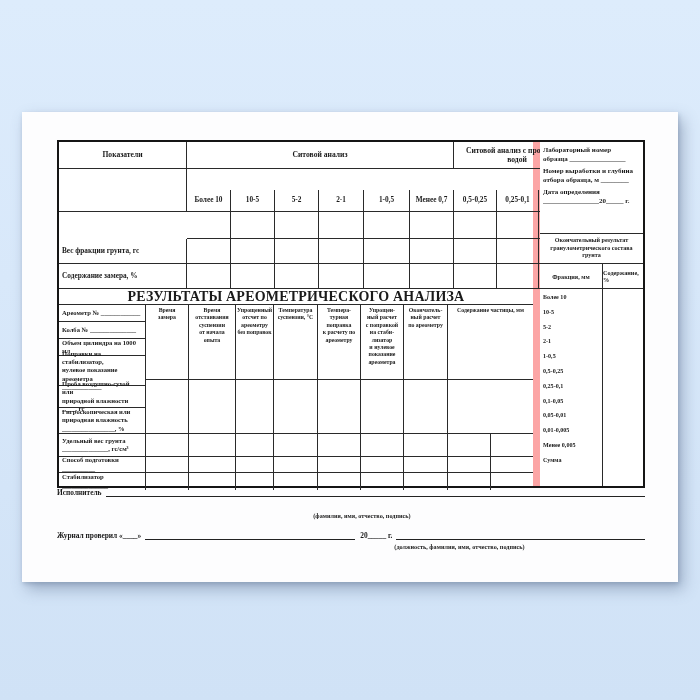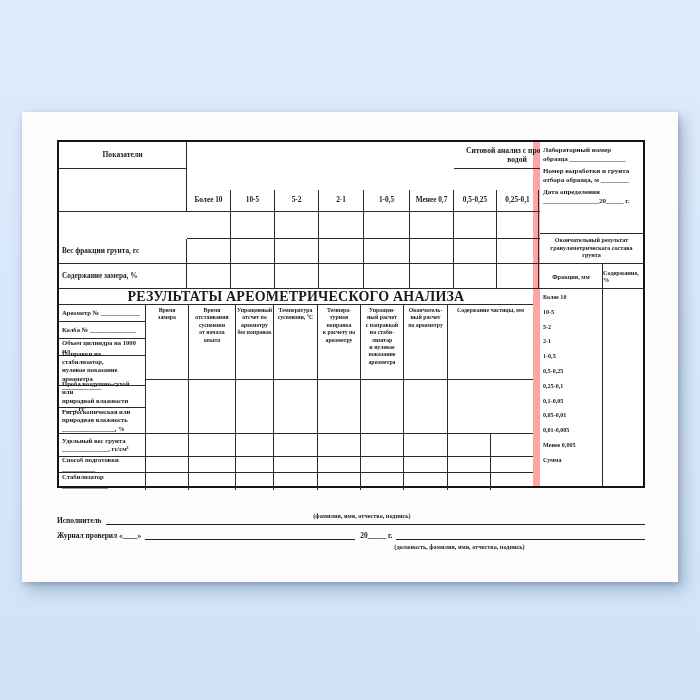--- a/index.html
+++ b/index.html
@@ -61,20 +61,21 @@
 </head>
 <body>
 
 <div class="page">
   <div class="form">
 
     <div class="left">
 
       <div class="sieve">
         <div class="c hd" style="grid-column:1;grid-row:1">Показатели</div>
+        <div class="c hd" style="grid-column:2/8;grid-row:1">Ситовой анализ</div>
         <div class="c hd last" style="grid-column:8/11;grid-row:1">Ситовой анализ с промывкой водой</div>
 
         <div class="c" style="grid-column:1;grid-row:2/4"></div>
 
         <div class="c" style="grid-column:2;grid-row:3">Более 10</div>
         <div class="c" style="grid-column:3;grid-row:3">10-5</div>
         <div class="c" style="grid-column:4;grid-row:3">5-2</div>
         <div class="c" style="grid-column:5;grid-row:3">2-1</div>
         <div class="c" style="grid-column:6;grid-row:3">1-0,5</div>
         <div class="c" style="grid-column:7;grid-row:3">Менее 0,7</div>
@@ -206,21 +207,21 @@
           <div class="c nb" style="grid-column:8;grid-row:5"></div>
           <div class="c nb last" style="grid-column:9;grid-row:5"></div>
         </div>
       </div>
     </div>
 
     <div class="side">
       <div class="side-info">
         <p>Лабораторный номер
 образца ________________</p>
-        <p>Номер выработки и грунта
+        <p>Номер выработки и глубина
 отбора образца, м ________</p>
         <p>Дата определения
 ________________20_____ г.</p>
       </div>
       <div class="side-final">Окончательный результат
 гранулометрического состава
 грунта</div>
       <div class="side-cols">
         <div class="scl">Фракция, мм</div>
         <div class="scr">Содержание, %</div>
@@ -238,21 +239,21 @@
           <div>0,05-0,01</div>
           <div>0,01-0,005</div>
           <div>Менее 0,005</div>
           <div>Сумма</div>
         </div>
         <div class="slr"></div>
       </div>
     </div>
   </div>
 
-  <div class="f-row" style="top:403px">
+  <div class="f-row" style="top:375px">
     <span class="lbl">Исполнитель</span>
     <span class="blank grow"></span>
   </div>
   <div class="cap" style="left:120px;top:400px;width:440px">(фамилия, имя, отчество, подпись)</div>
 
   <div class="f-row" style="top:418px">
     <span class="lbl">Журнал проверил «____»</span>
     <span class="blank" style="width:210px"></span>
     <span class="lbl" style="margin-left:5px">20_____ г.</span>
     <span class="blank grow"></span>

